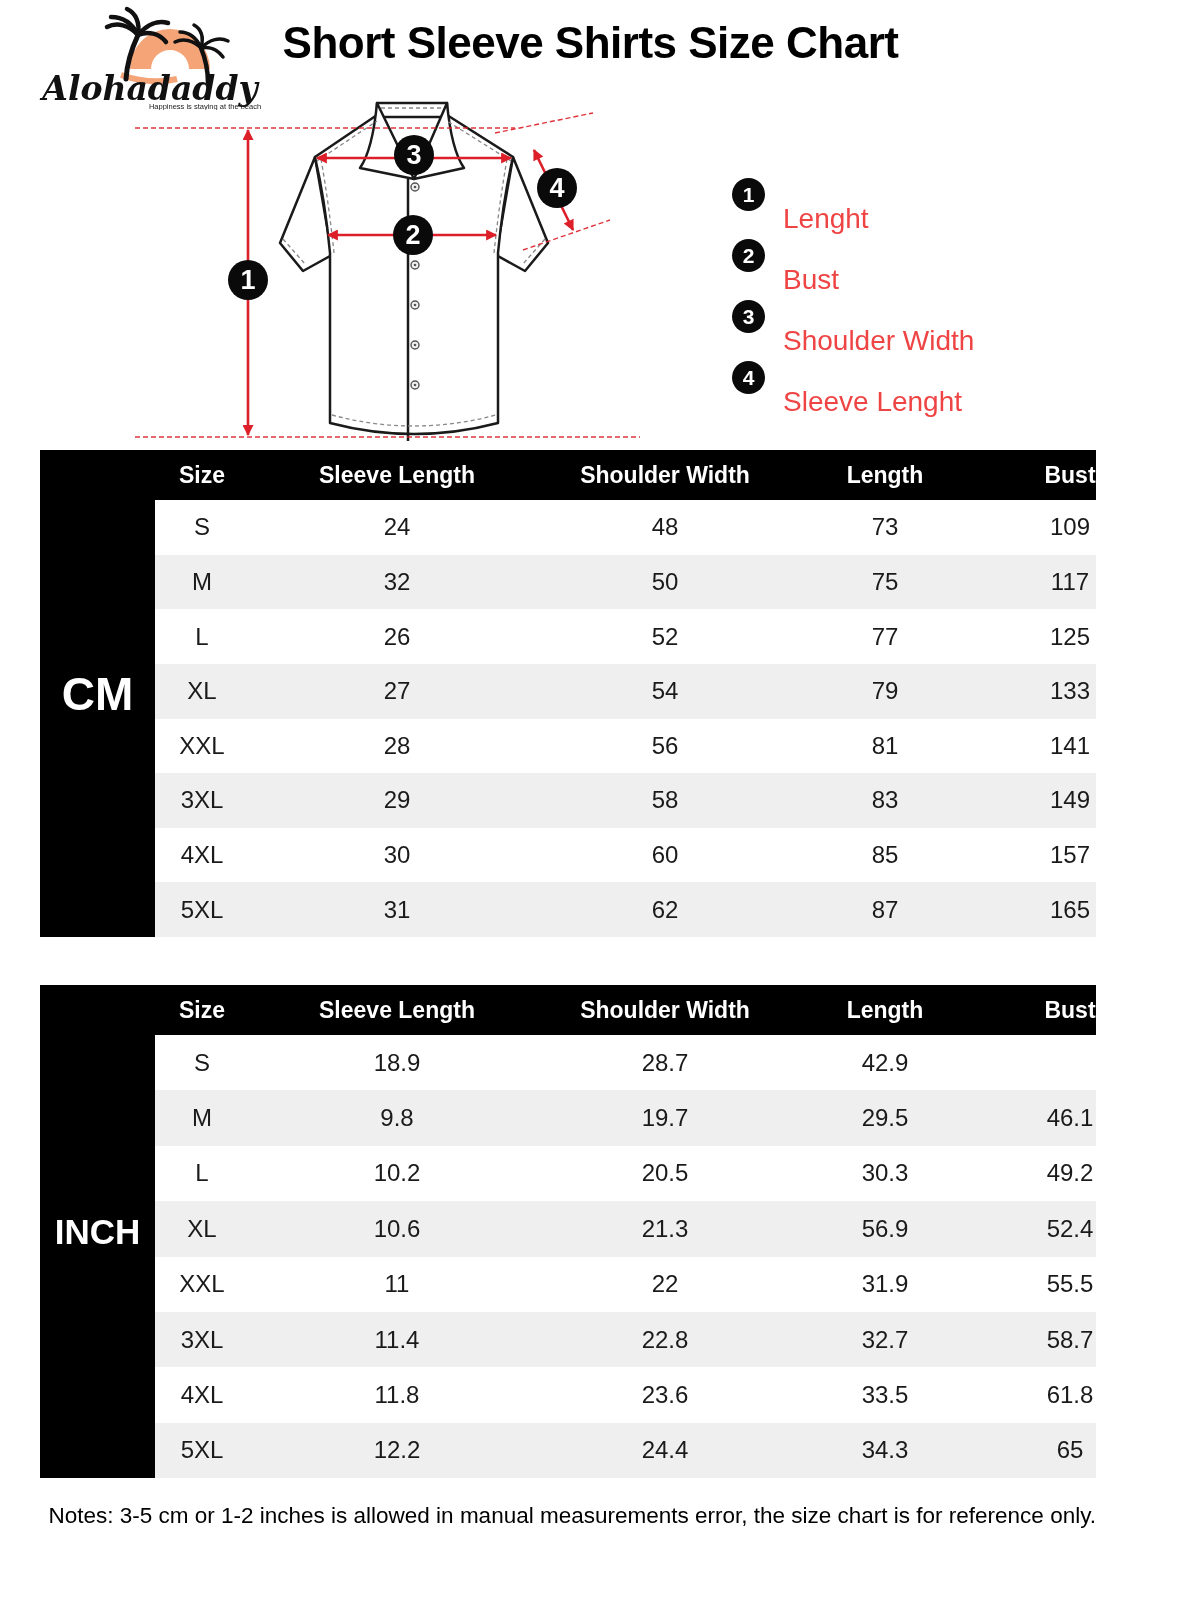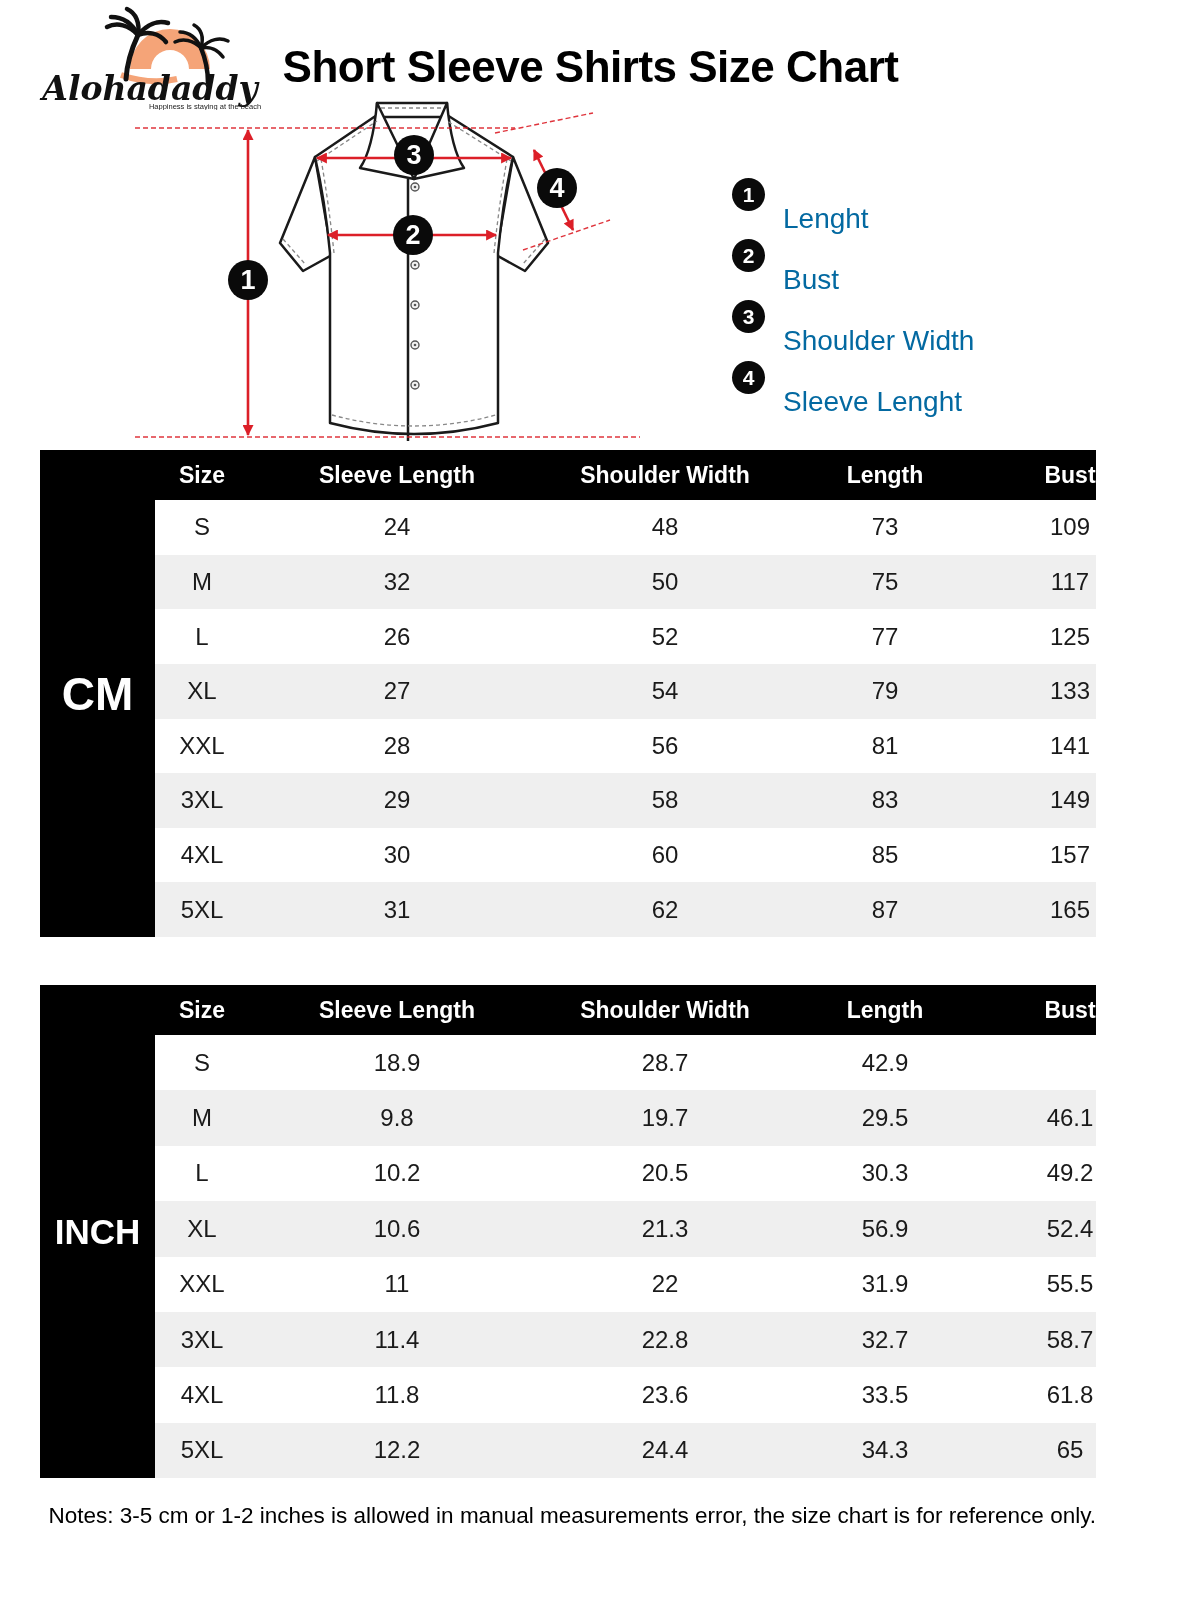--- a/index.html
+++ b/index.html
@@ -1,30 +1,30 @@
 <!DOCTYPE html>
 <html><head>
 <meta charset="utf-8">
 <style>
   html,body{margin:0;padding:0;background:#fff;}
   #page{position:relative;width:1096px;height:1600px;background:#fff;overflow:hidden;
         font-family:"Liberation Sans",sans-serif;color:#111;}
 
   
   #logo{position:absolute;left:25px;top:5px;width:250px;height:105px;}
-  #title{position:absolute;left:0;top:42px;width:100%;padding-left:85px;box-sizing:border-box;
+  #title{position:absolute;left:0;top:18px;width:100%;padding-left:85px;box-sizing:border-box;
          text-align:center;font-size:44px;font-weight:bold;letter-spacing:-.5px;color:#000;}
 
   
   #shirt{position:absolute;left:125px;top:95px;width:520px;height:355px;}
   #legend{position:absolute;left:732px;top:178px;}
   .lgitem{display:flex;align-items:center;gap:18px;height:33px;margin-bottom:28px;}
   .lgnum{width:33px;height:33px;border-radius:50%;background:#0a0a0a;color:#fff;
          font-weight:bold;font-size:21px;display:flex;align-items:center;justify-content:center;flex:0 0 33px;}
-  .lglabel{font-size:28px;color:#0369a1;margin-top:48px;}
+  .lglabel{font-size:28px;color:#ef4444;margin-top:48px;}
 
   
   .sizetable{position:absolute;left:40px;width:1118px;}
   #table-cm{top:450px;height:487px;}
   #table-inch{top:985px;height:493px;}
   .sidebar{position:absolute;left:0;top:0;bottom:0;width:115px;background:#000;
            display:flex;align-items:center;justify-content:center;color:#fff;font-weight:bold;}
   #table-cm  .sidebar{font-size:46px;}
   #table-inch .sidebar{font-size:35px;}
   .hdr{position:absolute;left:0;top:0;right:0;height:50px;background:#000;

